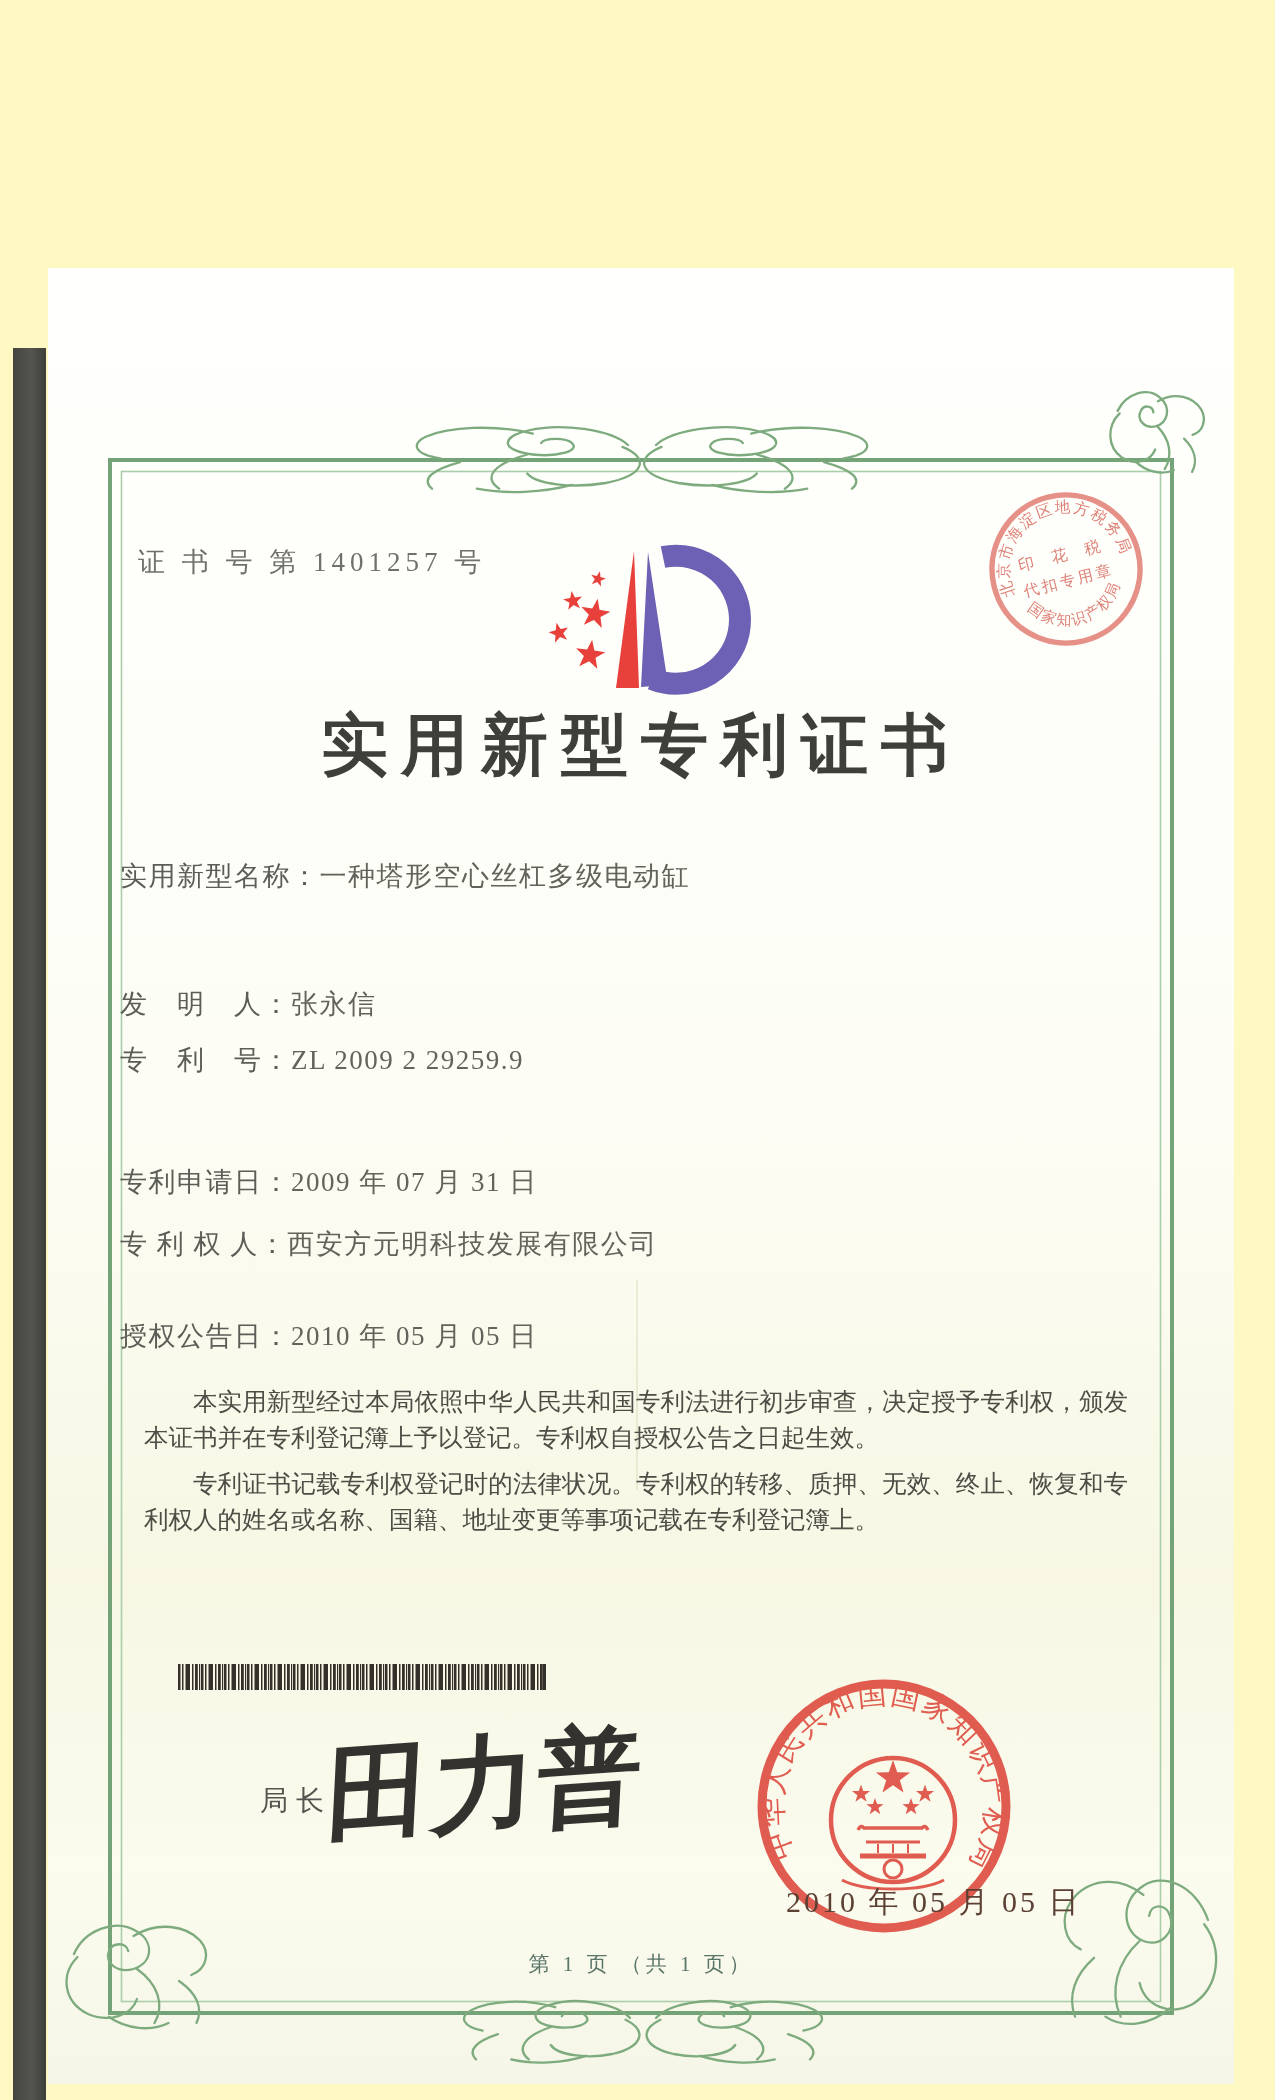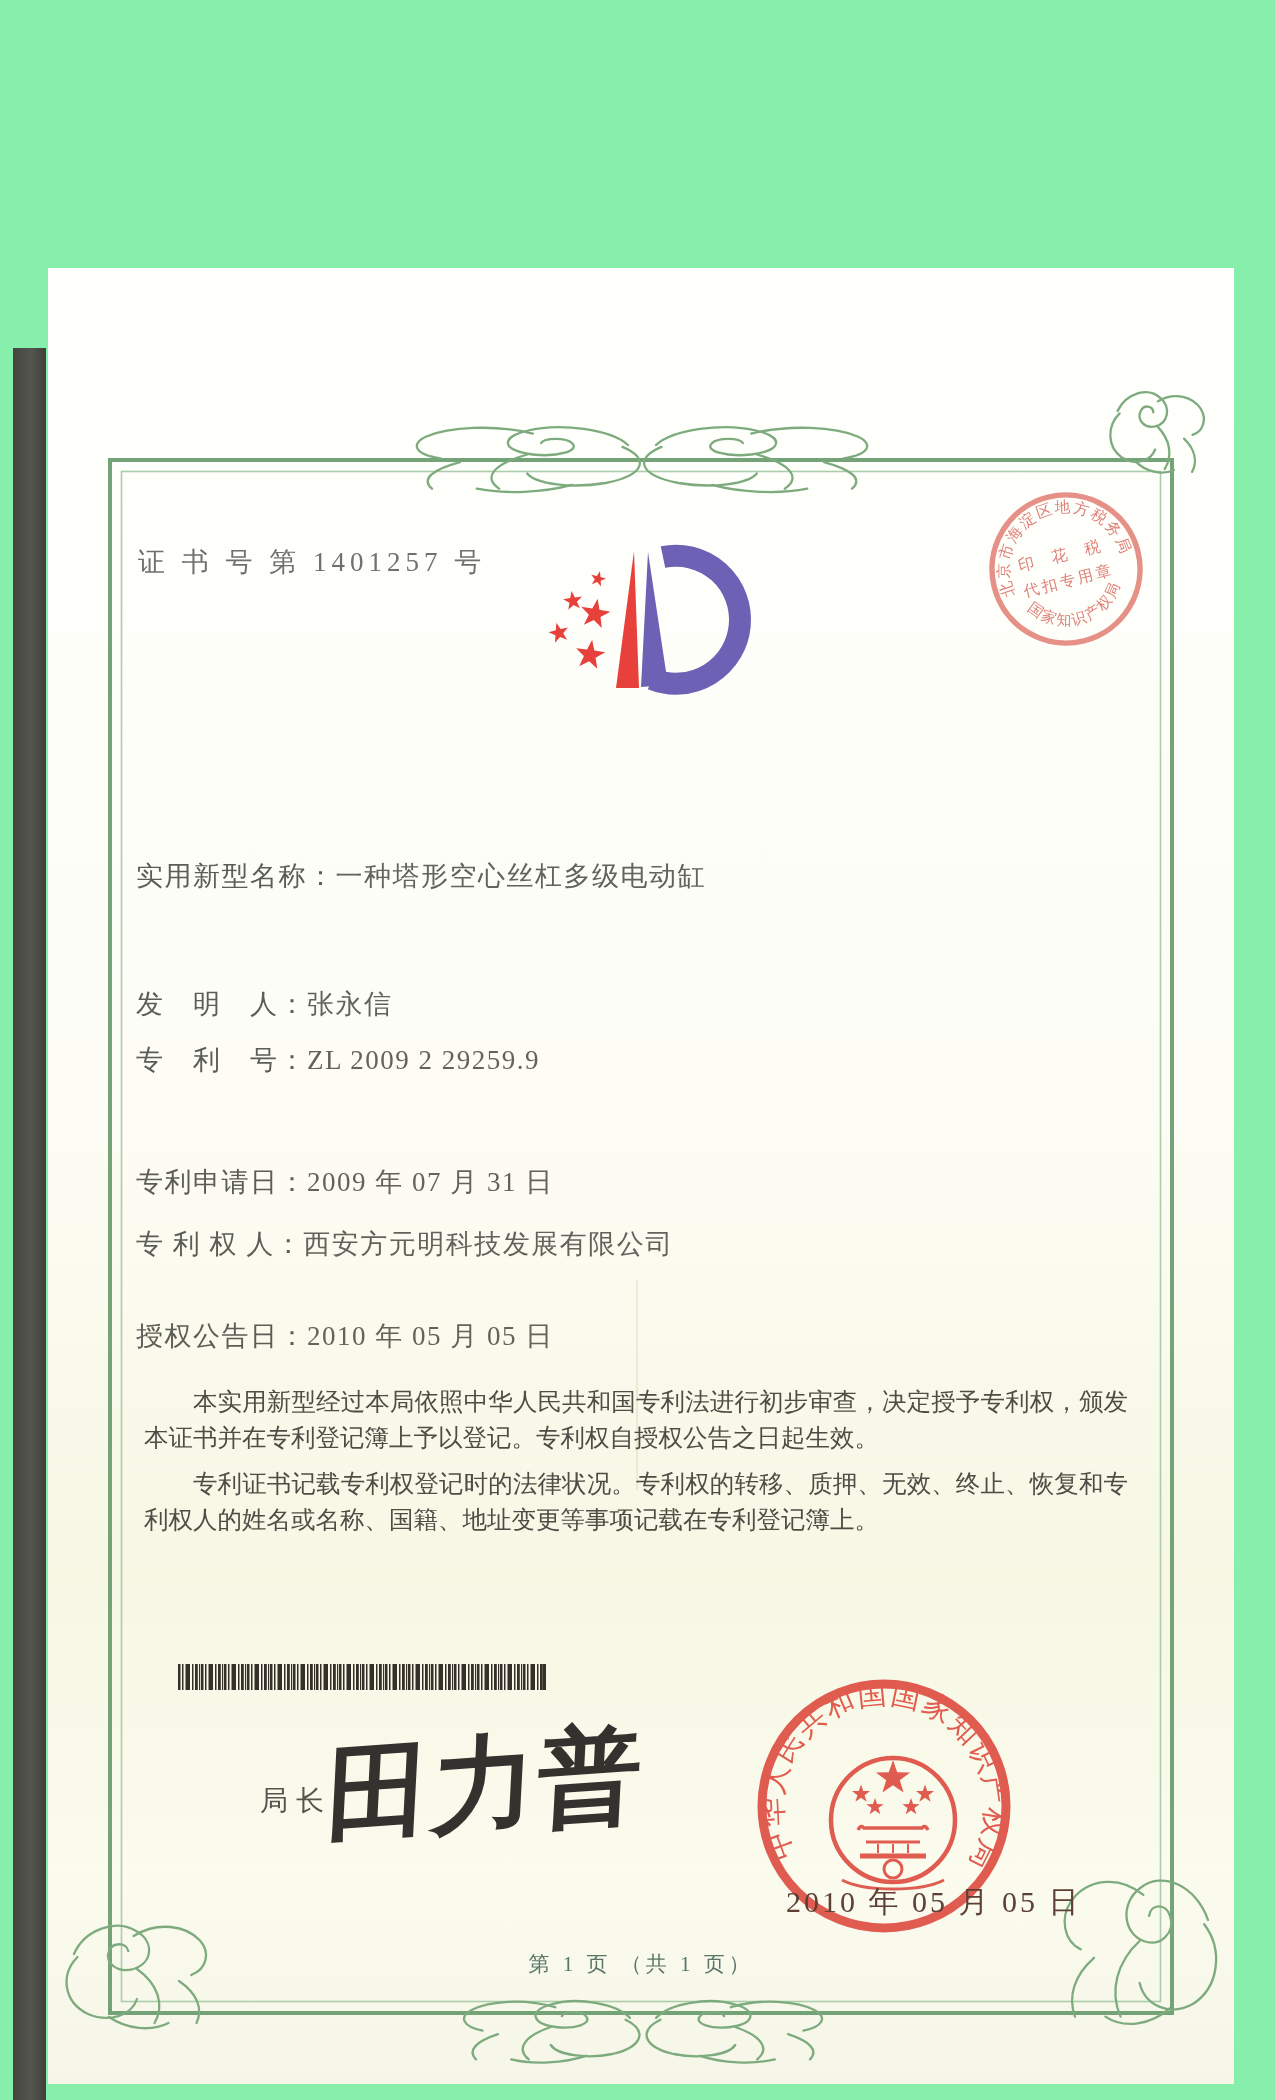--- a/index.html
+++ b/index.html
@@ -1,29 +1,29 @@
 <!DOCTYPE html>
 <html><head>
 <meta charset="utf-8">
 <style>
   html,body{margin:0;padding:0;background:#ffffff;}
-  .page{position:relative;width:1275px;height:2100px;background:#86efac;overflow:hidden;
+  .page{position:relative;width:1275px;height:2100px;background:#fef9c3;overflow:hidden;
         font-family:"Liberation Serif", serif;}
   .band{position:absolute;left:13px;top:348px;width:33px;height:1752px;
         background:linear-gradient(90deg,#45453f,#55554f 55%,#3f3f39);}
   .paper{position:absolute;left:48px;top:268px;width:1186px;height:1816px;
         background:linear-gradient(180deg,#fffffd 0%,#fdfdf6 45%,#f7f7e4 72%,#fbfbee 88%,#f6f6e8 100%);}
   .crease{position:absolute;left:636px;top:1280px;width:2px;height:210px;background:rgba(205,195,150,.28);}
   svg{position:absolute;overflow:visible;}
   .frame{left:0;top:0;}
   .og{fill:none;stroke:#7dab7e;stroke-width:2.3;stroke-linecap:round;vector-effect:non-scaling-stroke;}
   .certno{position:absolute;left:138px;top:544px;font-size:27px;letter-spacing:5px;color:#70706c;}
   .title{position:absolute;left:238px;top:700px;width:806px;text-align:center;font-size:67px;
          font-weight:600;letter-spacing:13px;color:#3e3e3a;}
-  .field{position:absolute;left:136px;font-size:27px;color:#5d5d57;letter-spacing:1.5px;white-space:nowrap;}
+  .field{position:absolute;left:120px;font-size:27px;color:#5d5d57;letter-spacing:1.5px;white-space:nowrap;}
   .field .fval{color:#63635c;}
   .body{position:absolute;left:134px;top:1374px;width:1004px;font-size:24.5px;line-height:36px;
         color:#4e4c45;text-align:justify;}
   .body p{margin:10px;text-indent:2em;}
   .sig-label{position:absolute;left:260px;top:1782px;font-size:28px;letter-spacing:8px;color:#55544e;}
   .sig-name{position:absolute;left:326px;top:1716px;font-size:104px;font-weight:bold;color:#33322e;
         letter-spacing:2px;transform:rotate(-4deg) skewX(-7deg);font-family:"Liberation Serif",serif;}
   .seal-date{position:absolute;left:786px;top:1882px;font-size:30px;letter-spacing:3px;color:#5c4034;z-index:6;}
   .footer{position:absolute;left:341px;top:1950px;width:600px;text-align:center;font-size:21px;
         letter-spacing:4px;color:#587568;}
@@ -71,20 +71,21 @@
       <use href="#star" transform="translate(39,115) scale(1.05) rotate(-14)"></use>
       <use href="#star" transform="translate(70,137) scale(1.55) rotate(8)"></use>
       <polygon points="114,33 96,170 119,170"></polygon>
     </g>
     <g fill="#6c61b5">
       <polygon points="128,34 121,169 148,167"></polygon>
     </g>
     <path d="M 143 39 A 64 64 0 1 1 132 161" fill="none" stroke="#6c61b5" stroke-width="22"></path>
   </svg>
 
+  <div class="title">实用新型专利证书</div>
 
   <div class="field" style="top:858px;">
     <span class="flab">实用新型名称：</span><span class="fval">一种塔形空心丝杠多级电动缸</span>
   </div>
   <div class="field" style="top:950px;margin-top:36px;">
     <span class="flab">发　明　人：</span><span class="fval">张永信</span>
   </div>
   <div class="field" style="top:1042px;">
     <span class="flab">专　利　号：</span><span class="fval">ZL 2009 2 29259.9</span>
   </div>

